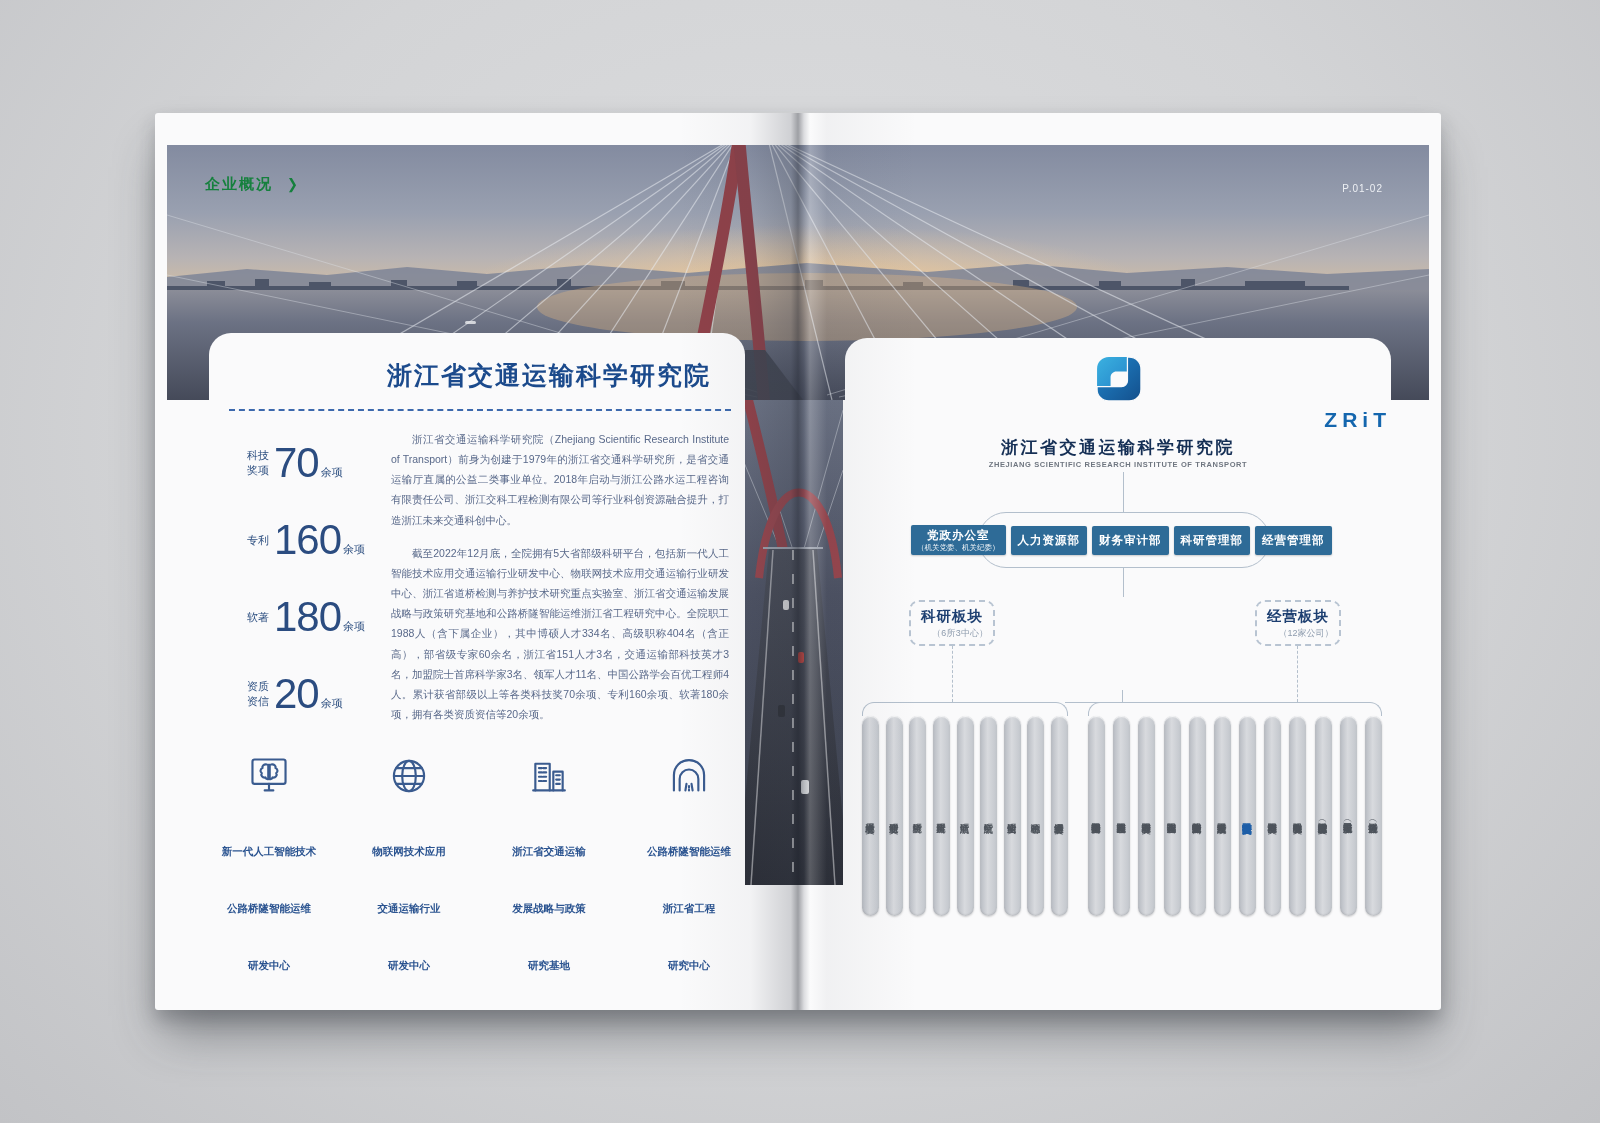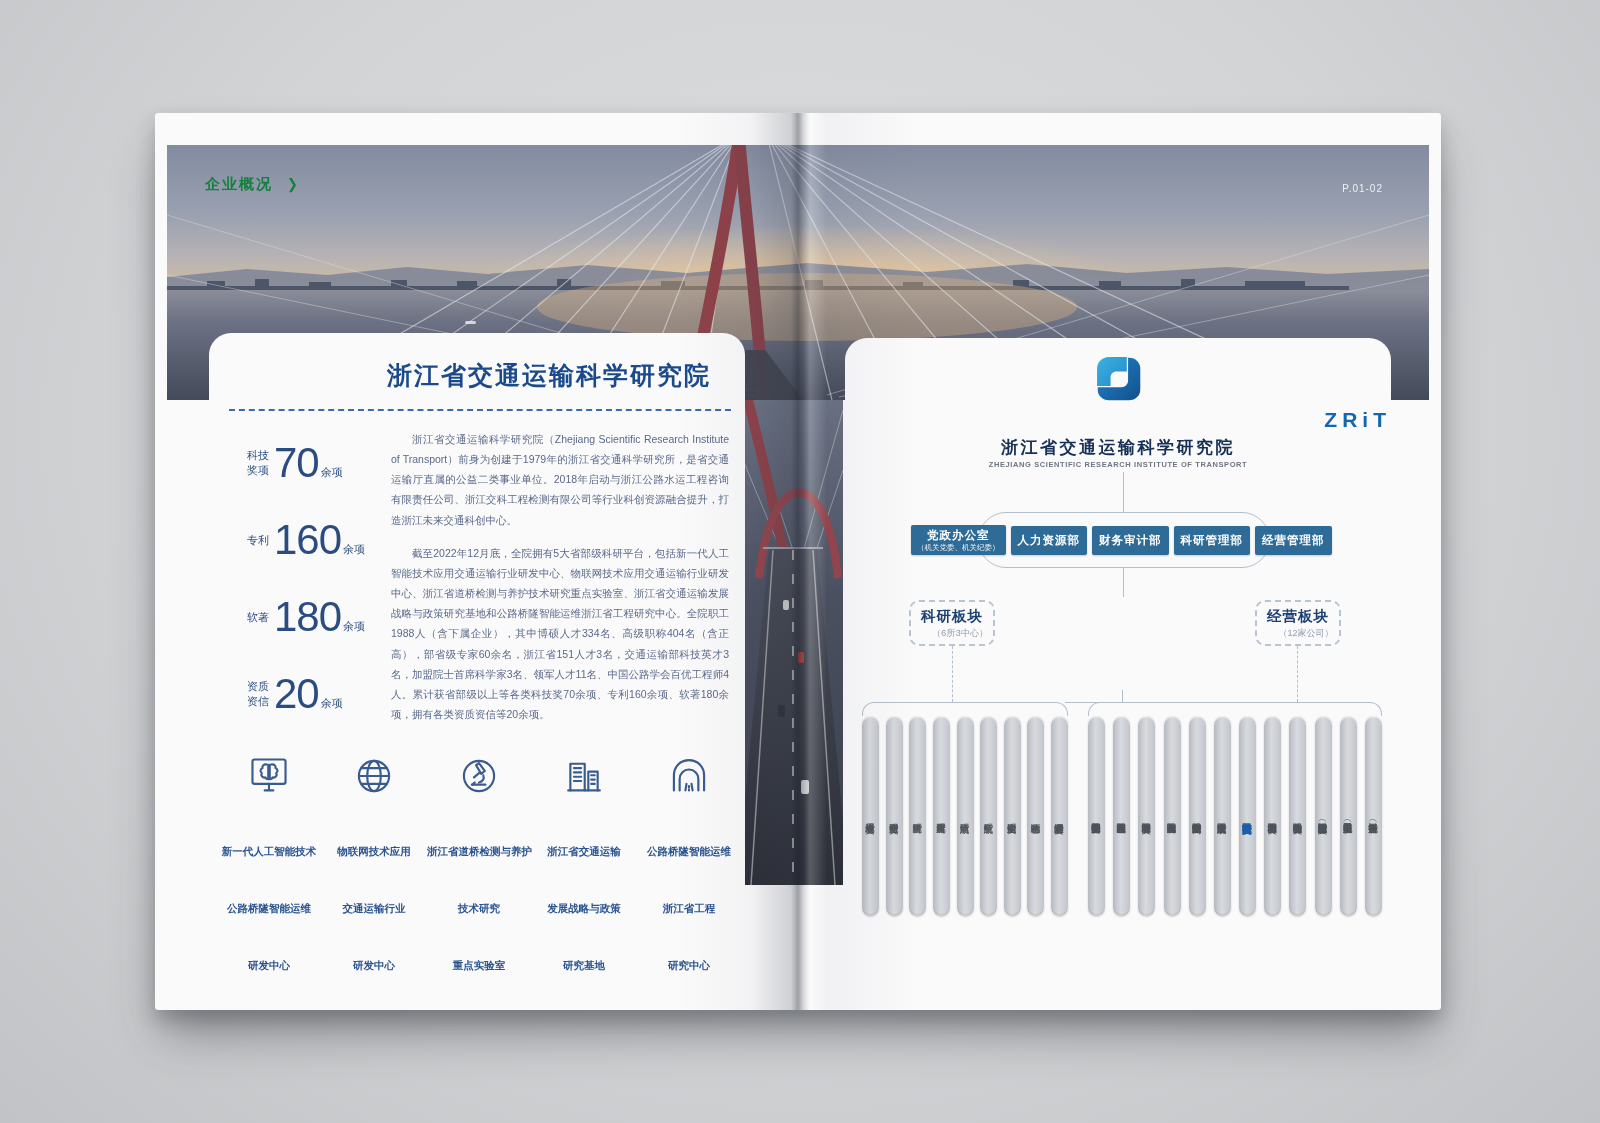--- a/index.html
+++ b/index.html
@@ -252,35 +252,20 @@
           <path d="M11.5 32h41M14.5 21h35M14.5 43h35"></path>
         </svg>
         <div class="plat-label">
           <span>物联网技术应用</span>
             <span>交通运输行业</span>
             <span>研发中心</span>
         </div>
       </div>
       <div class="plat">
         <svg viewBox="0 0 64 64" fill="none" stroke="#3a5b8f" stroke-width="3" stroke-linecap="round" stroke-linejoin="round">
-          <circle cx="32" cy="32" r="21"></circle>
-          <path d="M28 17l4-3 8 11-5 4z"></path>
-            <path d="M32 28l-7 6"></path>
-          <path d="M38 31c2 5-1 9-6 10"></path>
-            <path d="M22 44h19"></path>
-            <path d="M26 41l-3 3"></path>
-        </svg>
-        <div class="plat-label">
-          <span>浙江省道桥检测与养护</span>
-            <span>技术研究</span>
-            <span>重点实验室</span>
-        </div>
-      </div>
-      <div class="plat">
-        <svg viewBox="0 0 64 64" fill="none" stroke="#3a5b8f" stroke-width="3" stroke-linecap="round" stroke-linejoin="round">
           <path d="M13 52V15h20v37"></path>
             <path d="M38 52V26h13v26"></path>
             <path d="M10 52h44"></path>
           <path d="M18 21h4M24 21h4M18 27h4M24 27h4M18 33h4M24 33h4M18 39h4M24 39h4M42 31h5M42 37h5M42 43h5"></path>
         </svg>
         <div class="plat-label">
           <span>浙江省交通运输</span>
             <span>发展战略与政策</span>
             <span>研究基地</span>
         </div>

